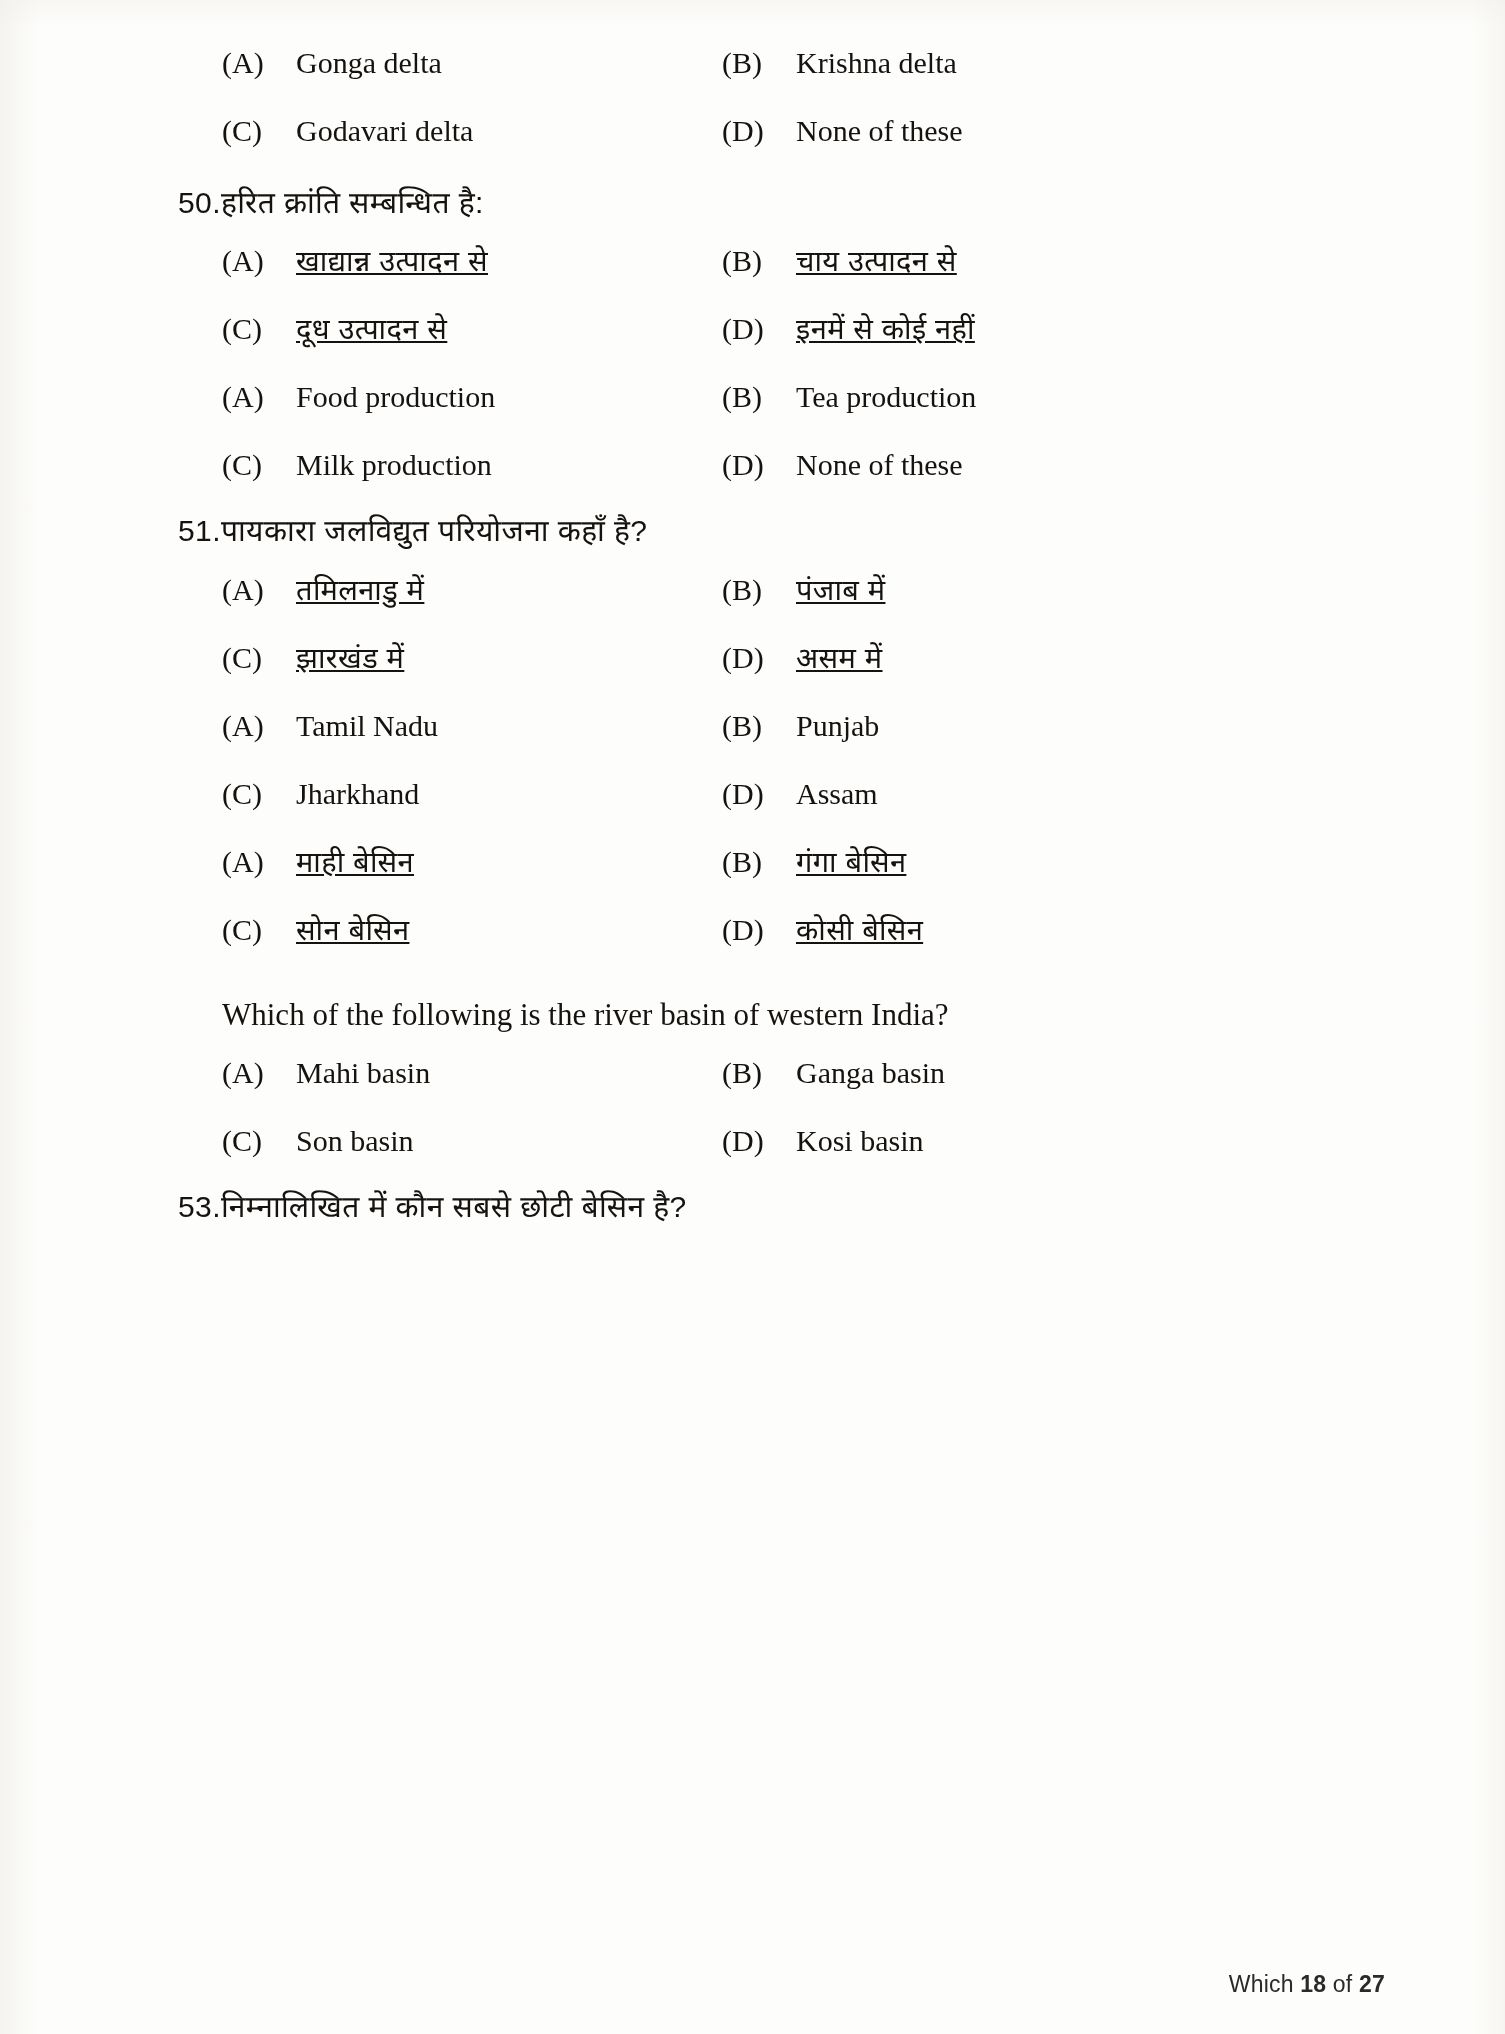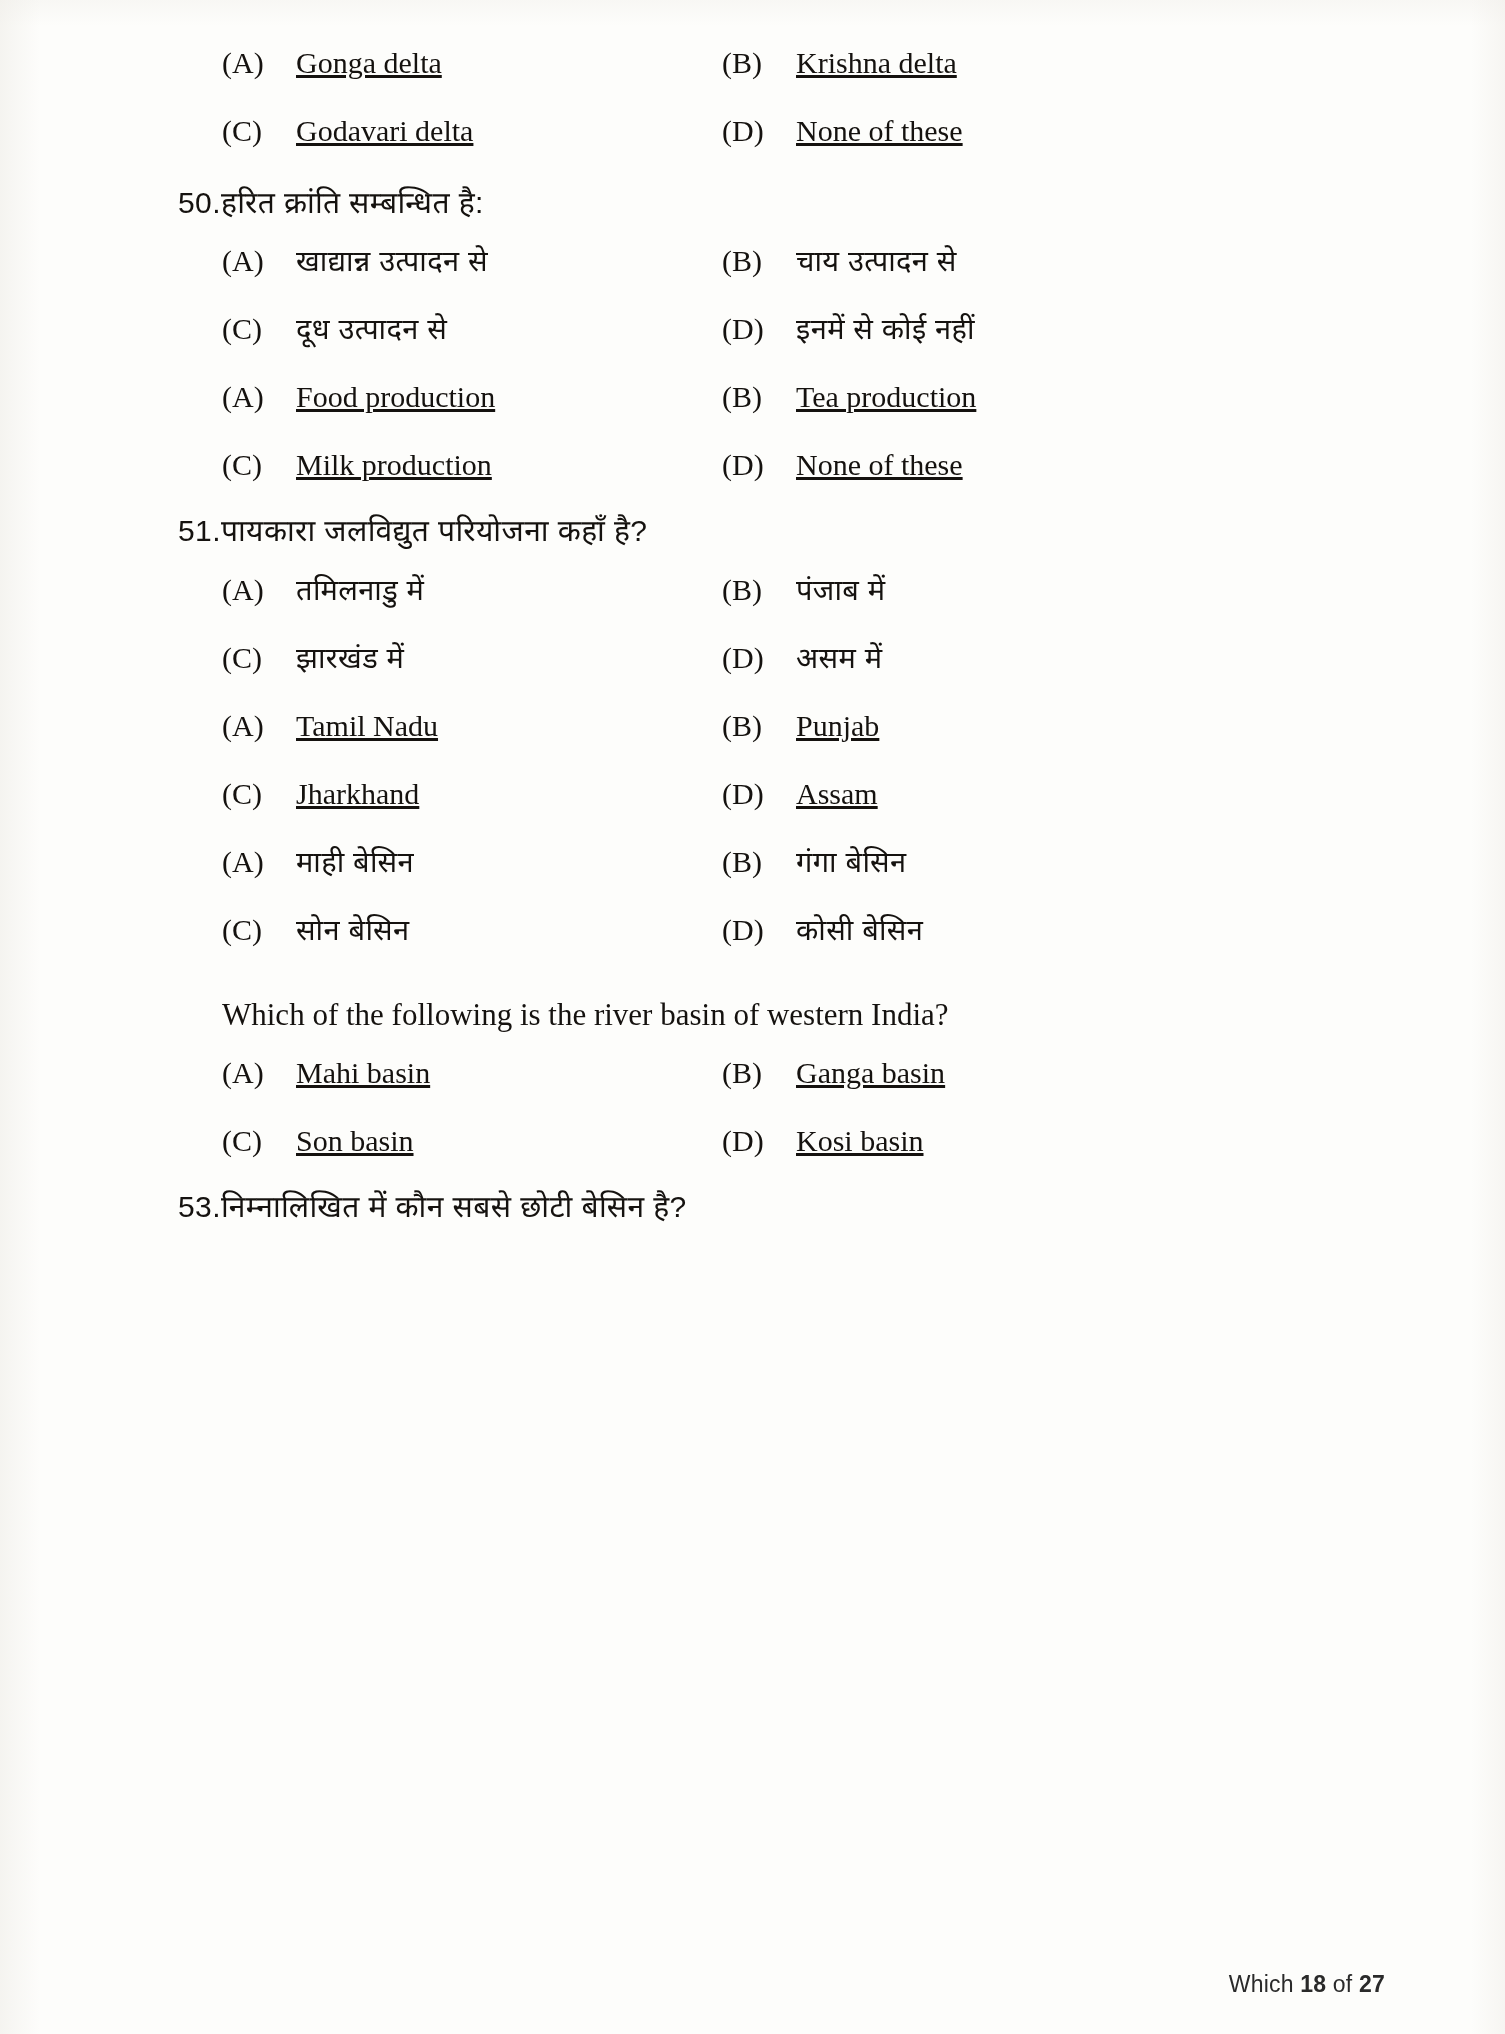--- a/index.html
+++ b/index.html
@@ -96,25 +96,25 @@
   }
   .opt-text {
     font-size: 30px;
     line-height: 1.15;
     white-space: pre;
   }
   .opt-text.hindi {
     font-family: "Liberation Sans", "DejaVu Sans", sans-serif;
     font-size: 29px;
     letter-spacing: 0.4px;
+    text-decoration: underline;
   }
   .opt-text.latin {
     font-family: "Liberation Serif", "DejaVu Serif", serif;
     font-size: 30px;
-    text-decoration: underline;
   }
 
   
   .opts.top {
     margin-top: 0;
   }
   .opts.top .opt {
     min-height: 68px;
     padding-top: 10px;
   }

